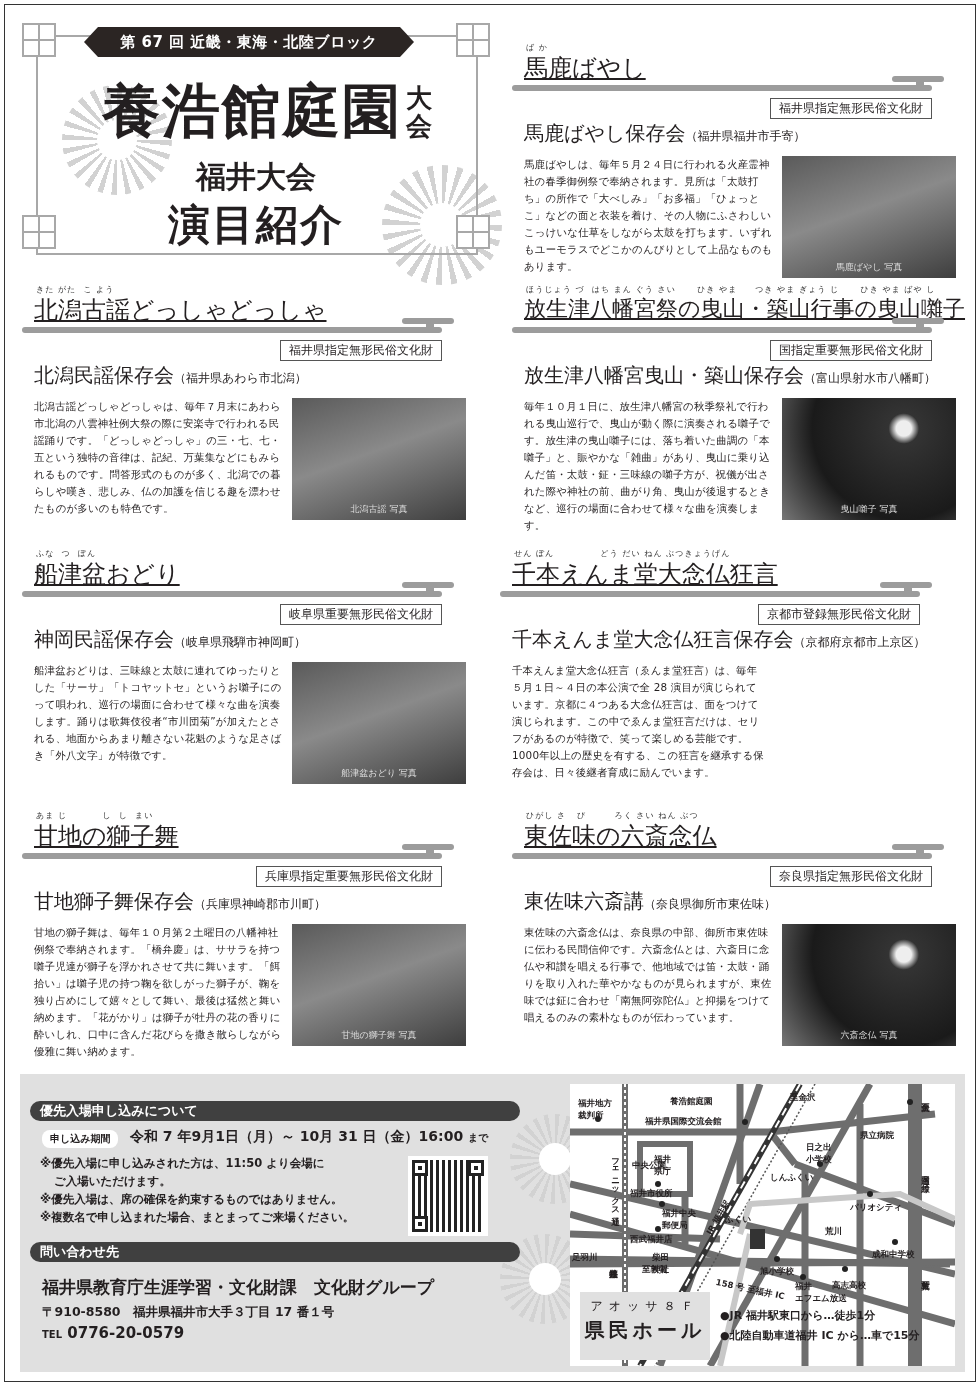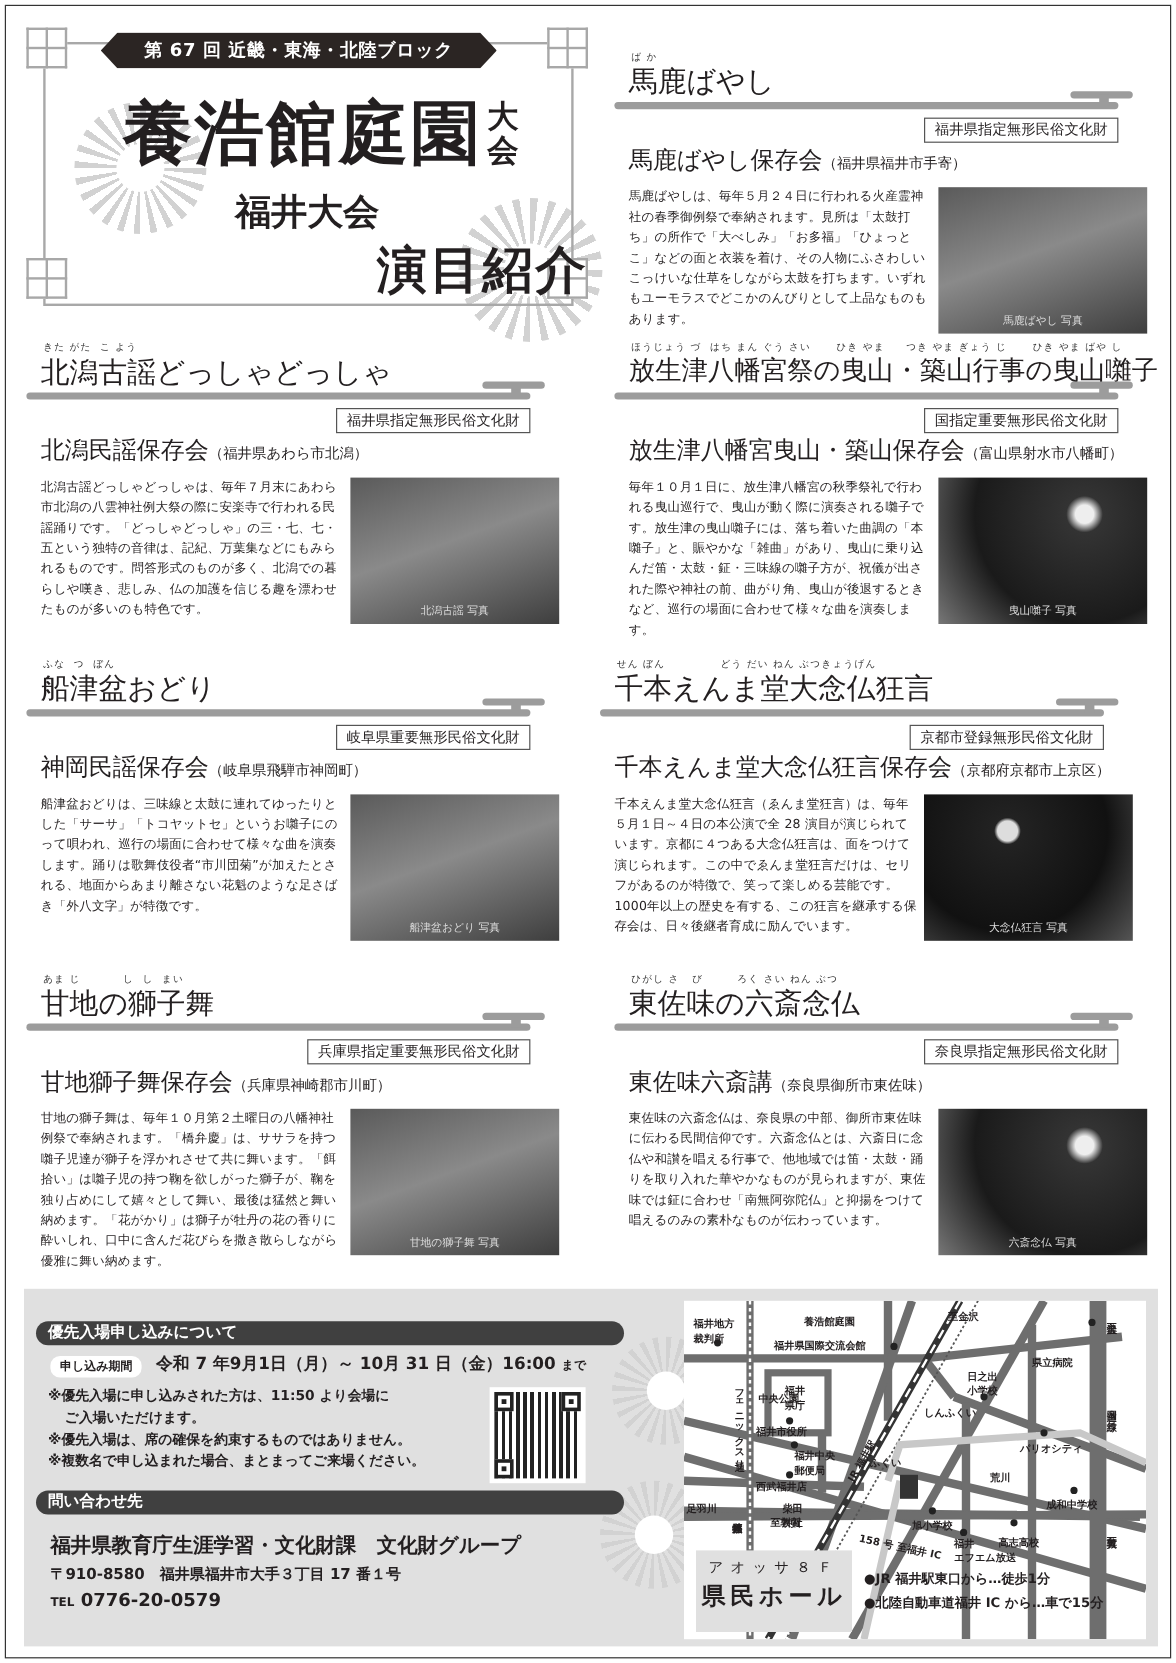--- a/index.html
+++ b/index.html
@@ -50,30 +50,30 @@
     position: absolute; left: 80px; top: 58px; display: flex; align-items: center;
     font-family: "DejaVu Serif", serif; font-weight: bold;
   }
   .hdr-title .main { font-size: 58px; letter-spacing: 2px; color: #231f20; }
   .hdr-title .sub-stack { display: flex; flex-direction: column; font-size: 26px; line-height: 28px; margin-left: 4px; }
   .hdr-sub {
     position: absolute; left: 0; right: 0; top: 142px; text-align: center;
     font-family: "DejaVu Serif", serif; font-weight: bold; font-size: 30px;
   }
   .hdr-sub2 {
-    position: absolute; left: 0; right: 0; top: 182px; text-align: right;
+    position: absolute; left: 0; right: 0; top: 182px; text-align: center;
     font-family: "DejaVu Serif", serif; font-weight: bold; font-size: 42px; letter-spacing: 2px;
   }
   
   .section { position: absolute; width: 450px; }
   .sec-title-wrap { position: relative; height: 52px; }
   .ruby-line { position: absolute; left: 14px; top: 0; font-size: 8px; color: #333; white-space: pre; letter-spacing: 1px; }
   .sec-title {
     position: absolute; left: 12px; top: 10px; font-family: "DejaVu Serif", serif;
-    font-size: 24px; color: #231f20; white-space: nowrap;
+    font-size: 24px; color: #231f20; white-space: nowrap; text-decoration: underline;
   }
   .sec-rule {
     position: absolute; left: 0; top: 43px; width: 420px; height: 6px;
     border-radius: 3px; background: #9c9c9c;
   }
   .sec-rule-hook {
     position: absolute; left: 380px; top: 34px; width: 52px; height: 6px;
     border-radius: 3px; background: #9c9c9c;
   }
   .sec-rule-stem {
@@ -232,21 +232,20 @@
   <div class="sec-title-wrap">
     <span class="ruby-line">せん ぼん             どう だい ねん ぶつきょうげん</span>
     <span class="sec-title">千本えんま堂大念仏狂言</span>
     <div class="sec-rule"></div>
     <div class="sec-rule-hook"></div>
     <div class="sec-rule-stem"></div>
   </div>
   <span class="badge">京都市登録無形民俗文化財</span>
   <div class="org"><span>千本えんま堂大念仏狂言保存会</span><span class="loc">（京都府京都市上京区）</span></div>
   <p class="desc">千本えんま堂大念仏狂言（ゑんま堂狂言）は、毎年５月１日～４日の本公演で全 28 演目が演じられています。京都に４つある大念仏狂言は、面をつけて演じられます。この中でゑんま堂狂言だけは、セリフがあるのが特徴で、笑って楽しめる芸能です。1000年以上の歴史を有する、この狂言を継承する保存会は、日々後継者育成に励んでいます。</p>
-  <div class="photo dark">大念仏狂言 写真</div>
 </div>
 
 <div class="section" style="left:22px;top:810px;height:250px;">
   <div class="sec-title-wrap">
     <span class="ruby-line">あま じ          し  し  まい</span>
     <span class="sec-title">甘地の獅子舞</span>
     <div class="sec-rule"></div>
     <div class="sec-rule-hook"></div>
     <div class="sec-rule-stem"></div>
   </div>

